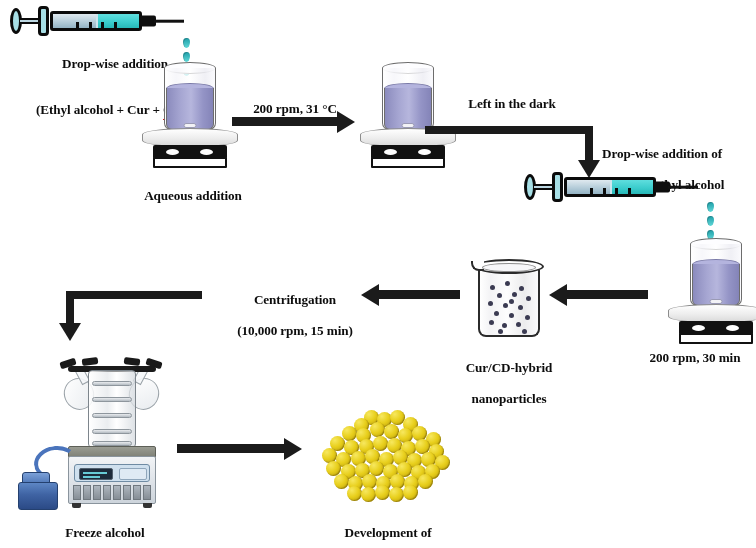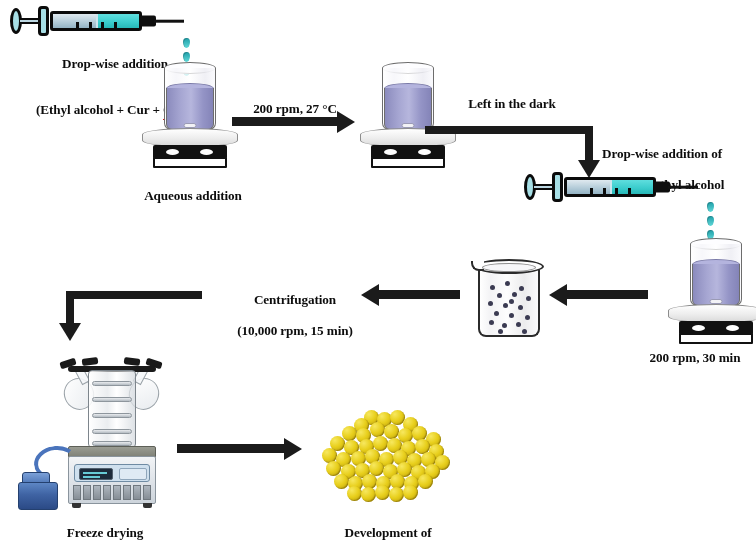--- a/index.html
+++ b/index.html
@@ -382,21 +382,21 @@
       <div class="st-knob" style="left:47px; width:13px; height:6px;"></div>
     </div>
     <div class="st-base" style="top:95px; width:74px; height:11px;"></div>
   </div>
 
   <div class="lbl lbl-13 abs" style="left:108px; top:172px; width:170px;">
     <div>Aqueous addition</div>
   </div>
 
   <div class="lbl lbl-13 abs" style="left:215px; top:85px; width:160px;">
-    <div>200 rpm, 27 °C</div>
+    <div>200 rpm, 31 °C</div>
   </div>
   <div class="arrow-r" style="left:232px; top:117px; width:106px;"></div>
 
   <div class="stirrer-unit" style="left:358px; top:62px; width:100px; height:104px;">
     <div class="bk-rim" style="top:0px; width:52px; height:12px;"></div>
     <div class="bk-glass" style="top:6px; width:52px; height:62px;"></div>
     <div class="bk-liquid-top" style="top:21px; width:48px; height:11px;"></div>
     <div class="bk-liquid" style="top:26px; width:48px; height:42px;"></div>
     <div class="st-bar" style="top:61px; width:13px; height:5px;"></div>
     <div class="st-plate" style="top:66px; width:96px; height:19px;"></div>
@@ -479,20 +479,24 @@
     <div class="np" style="left:31px; top:54px;"></div>
     <div class="np" style="left:47px; top:56px;"></div>
     <div class="np" style="left:11px; top:61px;"></div>
     <div class="np" style="left:24px; top:64px;"></div>
     <div class="np" style="left:38px; top:63px;"></div>
     <div class="np" style="left:20px; top:70px;"></div>
     <div class="np" style="left:44px; top:70px;"></div>
     <div class="np" style="left:31px; top:40px;"></div>
   </div>
 
+  <div class="lbl lbl-13 abs" style="left:437px; top:344px; width:144px;">
+    <div>Cur/CD-hybrid</div>
+    <div>nanoparticles</div>
+  </div>
 
   <div class="arrow-l" style="left:378px; top:290px; width:82px;"></div>
 
   <div class="lbl lbl-13 abs" style="left:205px; top:276px; width:180px;">
     <div>Centrifugation</div>
     <div>(10,000 rpm, 15 min)</div>
   </div>
 
   <div class="seg-h" style="left:66px; top:291px; width:136px;"></div>
   <div class="seg-v" style="left:66px; top:291px; height:36px;"></div>
@@ -541,21 +545,21 @@
     </div>
     <div class="fd-foot" style="left:60px; top:155px;"></div>
     <div class="fd-foot" style="left:131px; top:155px;"></div>
 
     <div class="fd-hose" style="left:22px; top:98px; width:44px; height:34px; transform:rotate(-6deg);"></div>
     <div class="fd-pump-top" style="left:10px; top:124px; width:28px; height:14px;"></div>
     <div class="fd-pump" style="left:6px; top:134px; width:40px; height:28px;"></div>
   </div>
 
   <div class="lbl lbl-13 abs" style="left:35px; top:509px; width:140px;">
-    <div>Freeze drying</div>
+    <div>Freeze alcohol</div>
   </div>
 
   <div class="arrow-r" style="left:177px; top:444px; width:108px;"></div>
 
   <div class="hnp" style="left:314px; top:408px; width:144px; height:96px;">
     <b style="left:50px;top:2px;width:15px;height:15px;"></b>
     <b style="left:63px;top:4px;width:15px;height:15px;"></b>
     <b style="left:76px;top:2px;width:15px;height:15px;"></b>
     <b style="left:40px;top:10px;width:15px;height:15px;"></b>
     <b style="left:89px;top:9px;width:15px;height:15px;"></b>

